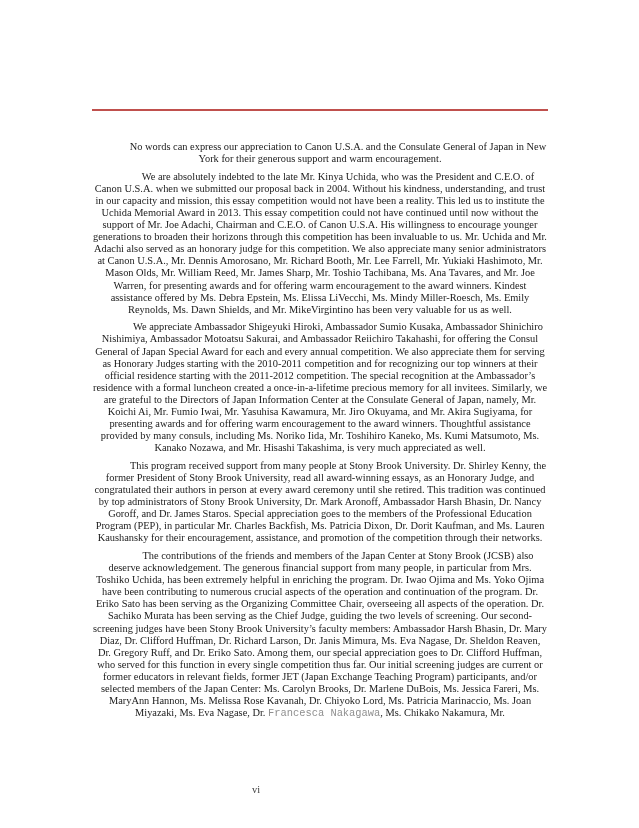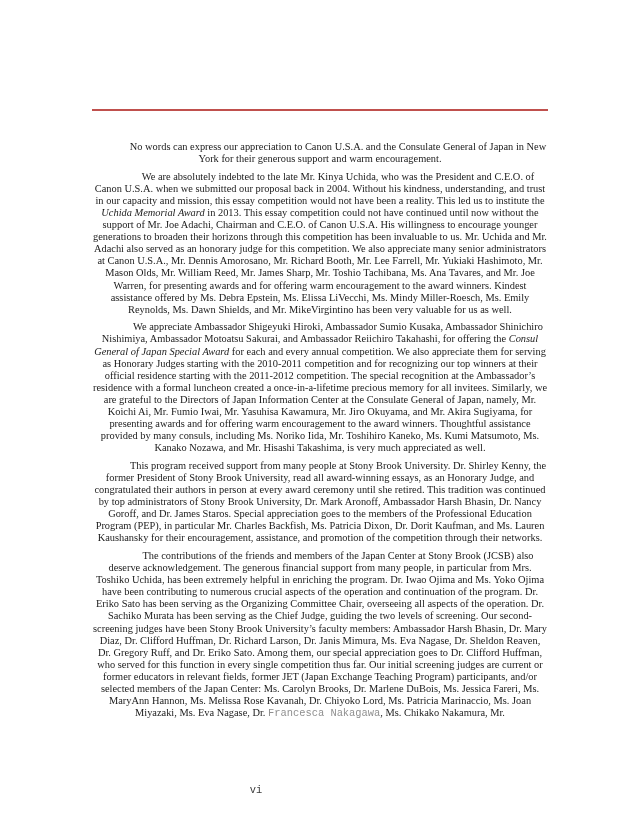--- a/index.html
+++ b/index.html
@@ -43,31 +43,30 @@
     top: 141px;
     width: 456px;
     font-size: 10.4px;
     line-height: 12.1px;
     text-align: center;
   }
   .doc-body p.para {
     margin: 0 0 5.5px 0;
     text-indent: 36px;
   }
-  .run-italic { font-style: italic; }
+  .run-italic { }
   .run-muted { color: var(--muted-color, #8f8f8f); font-family: Liberation Mono, monospace; }
   .page-number {
     position: absolute;
     left: 0;
     top: 784px;
     width: 512px;
     text-align: center;
     font-size: 10.4px;
     color: #3a3a3a;
-    font-family: Liberation Mono, monospace;
   }
 </style>
 </head>
 <body>
 
 <div class="page">
   <div class="title-rule"></div>
   <div class="doc-body">
       <p class="para"><span class="run-normal">No words can express our appreciation to Canon U.S.A. and the Consulate General of Japan in New York for their generous support and warm encouragement.</span></p>
       <p class="para"><span class="run-normal">We are absolutely indebted to the late Mr. Kinya Uchida, who was the President and C.E.O. of Canon U.S.A. when we submitted our proposal back in 2004. Without his kindness, understanding, and trust in our capacity and mission, this essay competition would not have been a reality. This led us to institute the </span><span class="run-italic">Uchida Memorial Award</span><span class="run-normal"> in 2013. This essay competition could not have continued until now without the support of Mr. Joe Adachi, Chairman and C.E.O. of Canon U.S.A. His willingness to encourage younger generations to broaden their horizons through this competition has been invaluable to us. Mr. Uchida and Mr. Adachi also served as an honorary judge for this competition. We also appreciate many senior administrators at Canon U.S.A., Mr. Dennis Amorosano, Mr. Richard Booth, Mr. Lee Farrell, Mr. Yukiaki Hashimoto, Mr. Mason Olds, Mr. William Reed, Mr. James Sharp, Mr. Toshio Tachibana, Ms. Ana Tavares, and Mr. Joe Warren, for presenting awards and for offering warm encouragement to the award winners. Kindest assistance offered by Ms. Debra Epstein, Ms. Elissa LiVecchi, Ms. Mindy Miller-Roesch, Ms. Emily Reynolds, Ms. Dawn Shields, and Mr. MikeVirgintino has been very valuable for us as well.</span></p>

